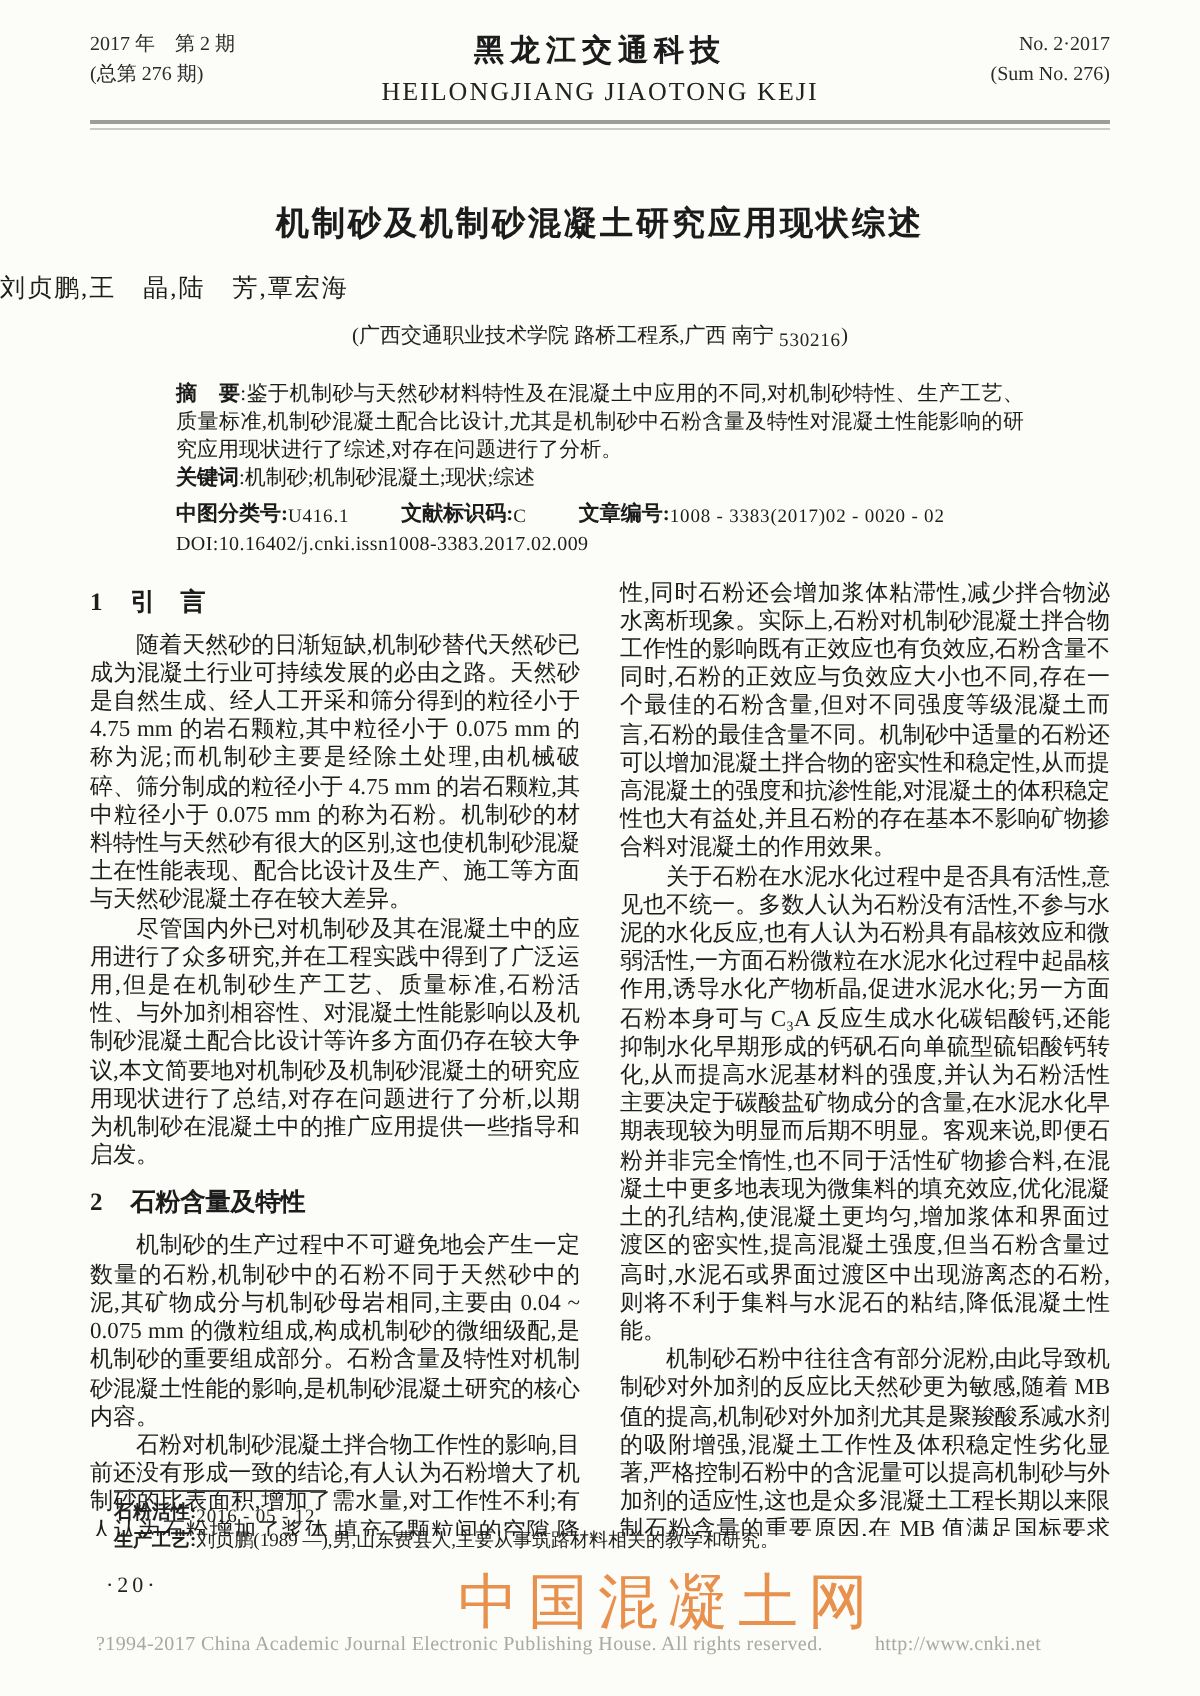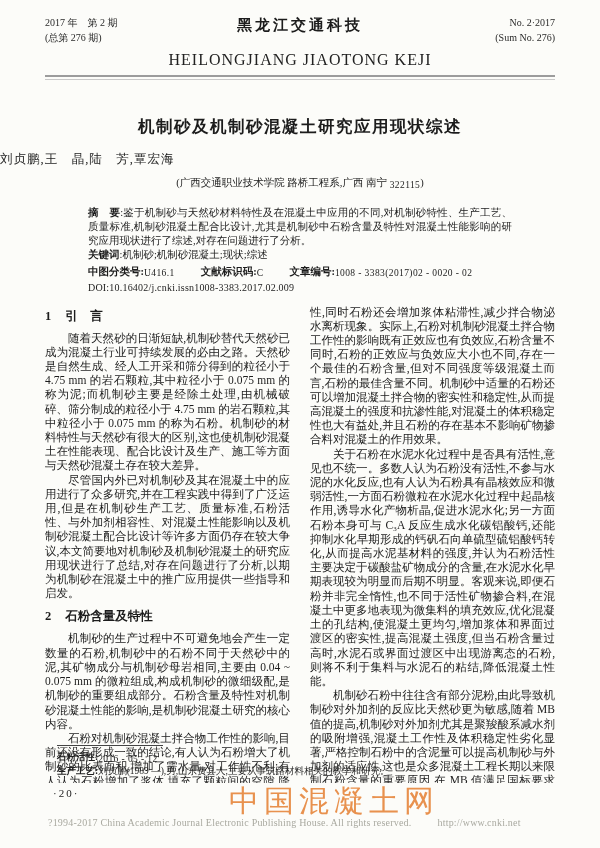--- a/index.html
+++ b/index.html
@@ -18,21 +18,21 @@
   
   .jheader{
     display:flex;justify-content:space-between;align-items:flex-start;
     margin:16px 45px 0 45px;
   }
   .jh-left,.jh-right{font-size:10px;line-height:1.45;color:#2a2a2a;width:120px;}
   .jh-left{text-align:left;}
   .jh-right{text-align:right;}
   .jh-center{text-align:center;flex:1;}
   .jh-name-cn{font-size:15px;font-weight:bold;letter-spacing:3px;}
-  .jh-name-en{font-size:16px;letter-spacing:1px;margin-top:16px;color:#222;}
+  .jh-name-en{font-size:13px;letter-spacing:1px;margin-top:3px;color:#222;}
   .jh-sub{display:block;}
   
   .rule{
     margin:6px 45px 0 45px;
     border-top:2px solid #9c9c9c;
     height:2px;
     border-bottom:1px solid #c9c9c9;
   }
   
   .title{
@@ -112,21 +112,21 @@
     <div class="jh-right">
       <span class="jh-sub">No. 2·2017</span>
       <span class="jh-sub">(Sum No. 276)</span>
     </div>
   </div>
 
   <div class="rule"></div>
 
   <div class="title">机制砂及机制砂混凝土研究应用现状综述</div>
   <div class="authors">刘贞鹏,王　晶,陆　芳,覃宏海</div>
-  <div class="affil"><span>(广西交通职业技术学院 路桥工程系,广西 南宁 </span><span class="scan-num">322115</span><span>)</span></div>
+  <div class="affil"><span>(广西交通职业技术学院 路桥工程系,广西 南宁 </span><span class="scan-num">530216</span><span>)</span></div>
 
   <div class="abs">
     <p><span class="b">摘　要</span><span>:鉴于机制砂与天然砂材料特性及在混凝土中应用的不同,对机制砂特性、生产工艺、质量标准,机制砂混凝土配合比设计,尤其是机制砂中石粉含量及特性对混凝土性能影响的研究应用现状进行了综述,对存在问题进行了分析。</span></p>
     <p><span class="b">关键词</span><span>:机制砂;机制砂混凝土;现状;综述</span></p>
   </div>
 
   <div class="meta-row">
     <span class="meta-pair"><span class="b">中图分类号:</span><span class="scan-num">U416.1</span></span>
     <span class="meta-pair"><span class="b">文献标识码:</span><span class="scan-num">C</span></span>
     <span class="meta-pair"><span class="b">文章编号:</span><span class="scan-num">1008 - 3383(2017)02 - 0020 - 02</span></span>

